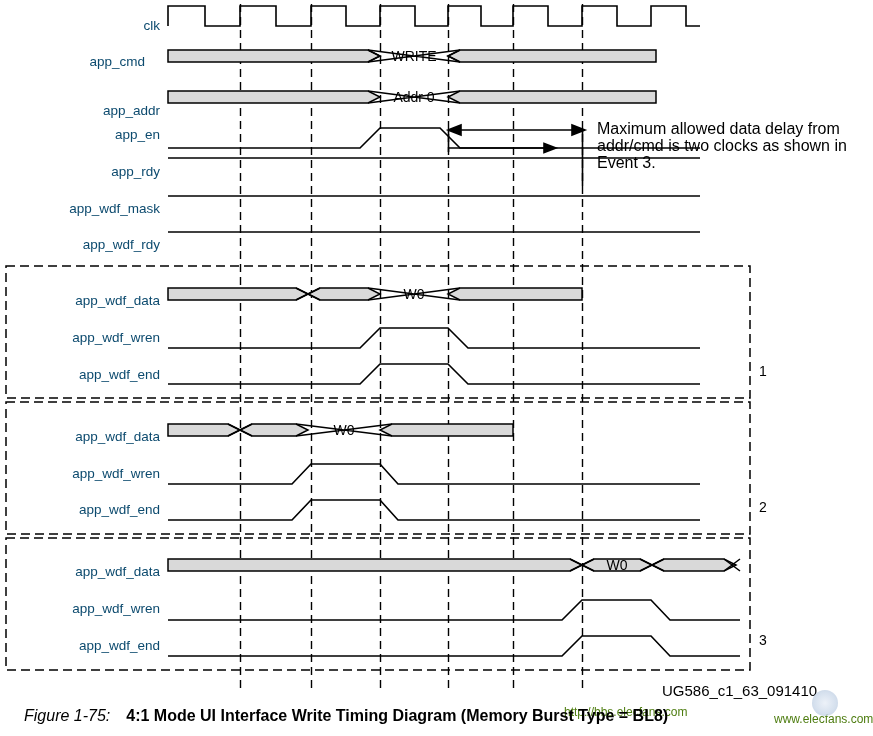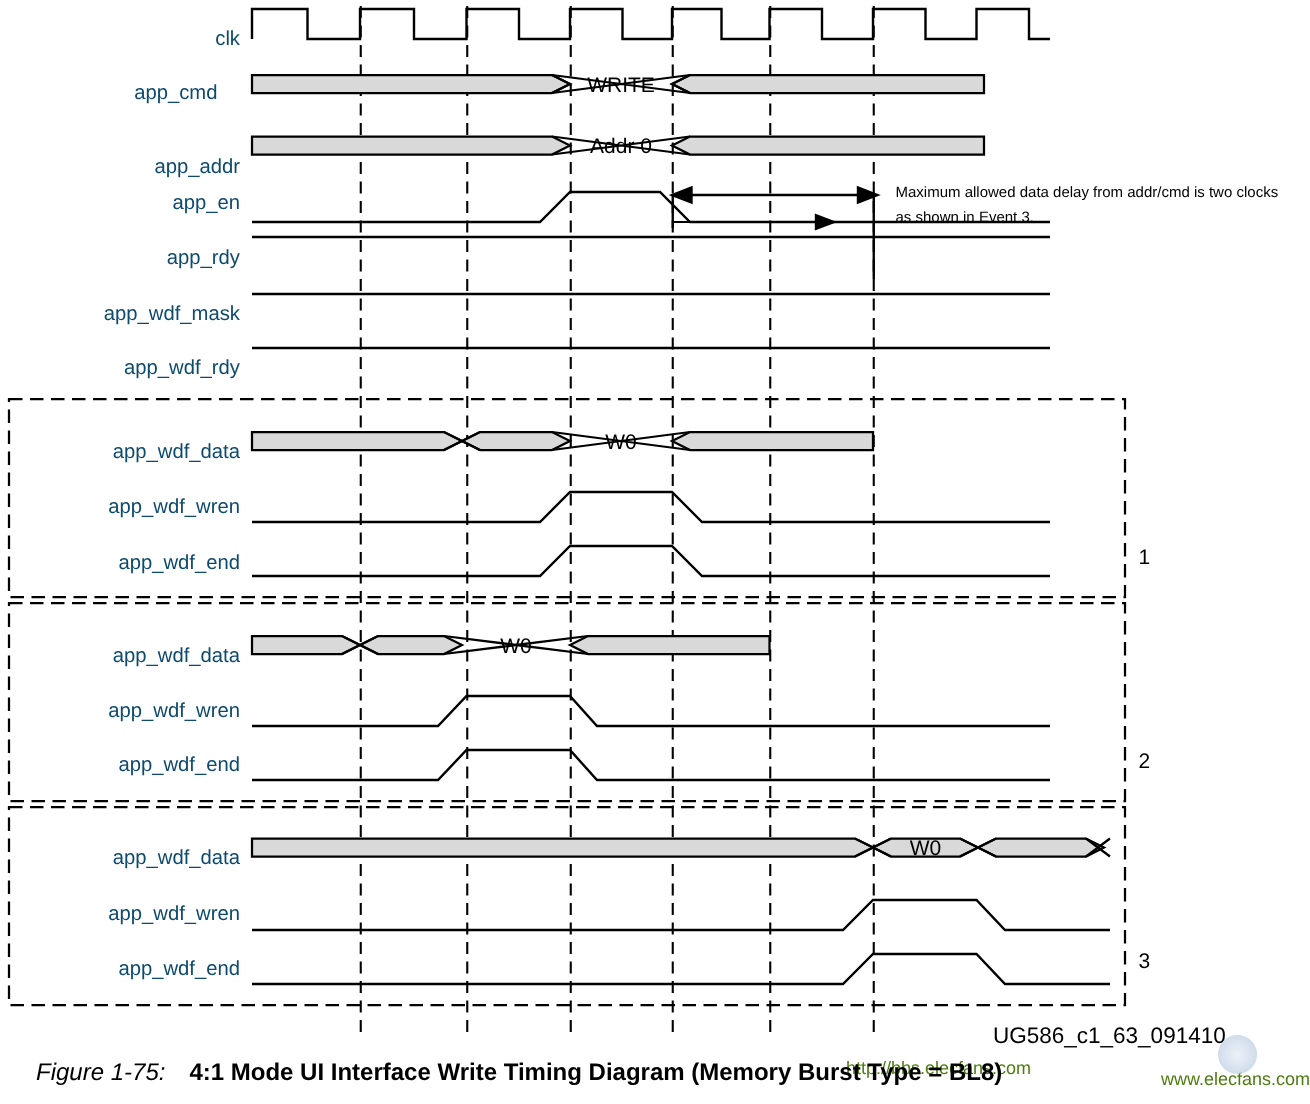--- a/index.html
+++ b/index.html
@@ -21,21 +21,21 @@
   .signal-label {
     position: absolute;
     font-size: 13.5px;
     color: #0c4a6e;
     text-align: right;
     white-space: nowrap;
     line-height: 1;
   }
   .note {
     position: absolute;
-    font-size: 10px;
+    font-size: 16px;
     line-height: 17px;
     color: #000;
     white-space: pre-line;
   }
   .group-num {
     position: absolute;
     font-size: 14px;
     color: #000;
   }
   .credit {

